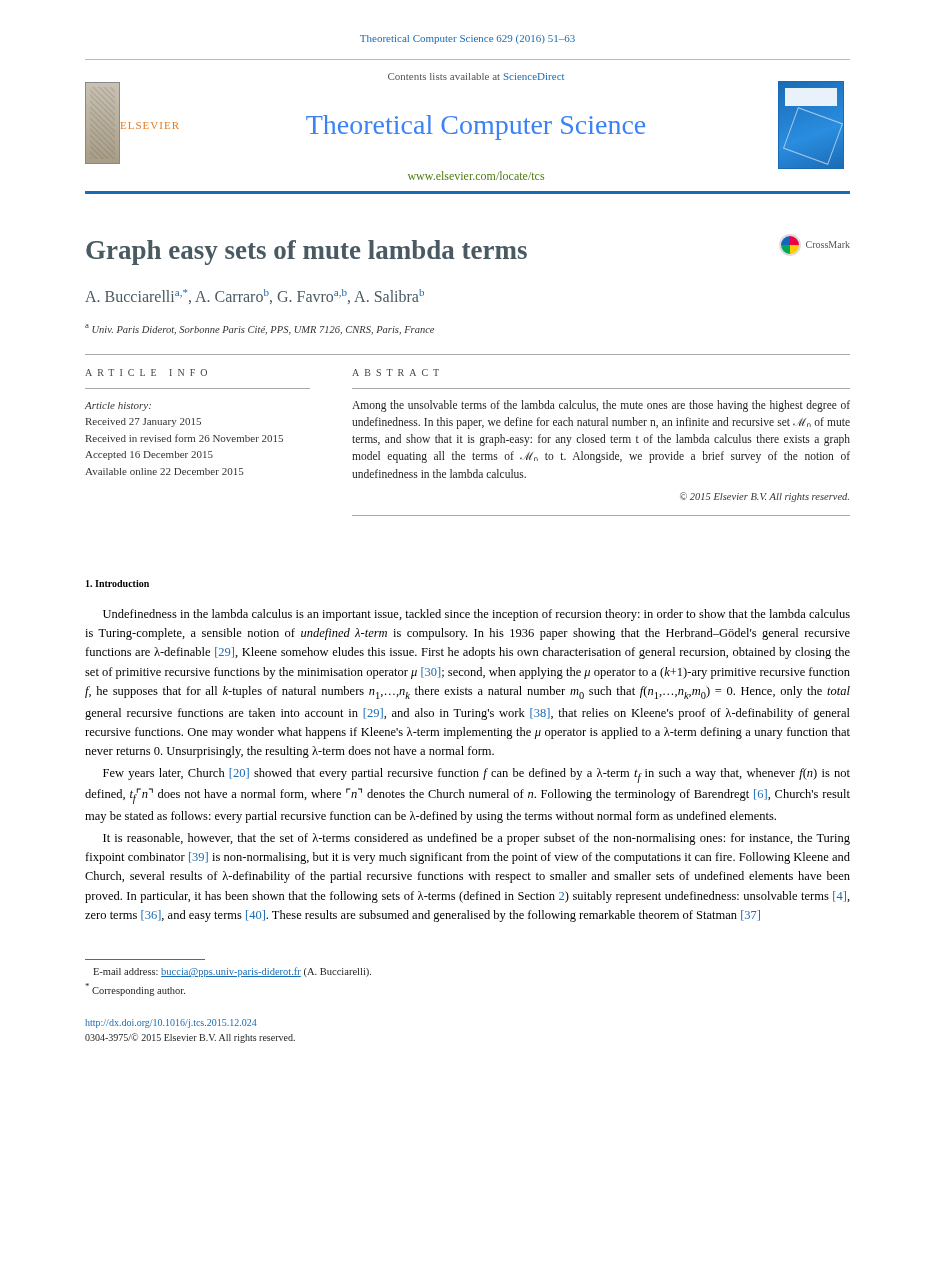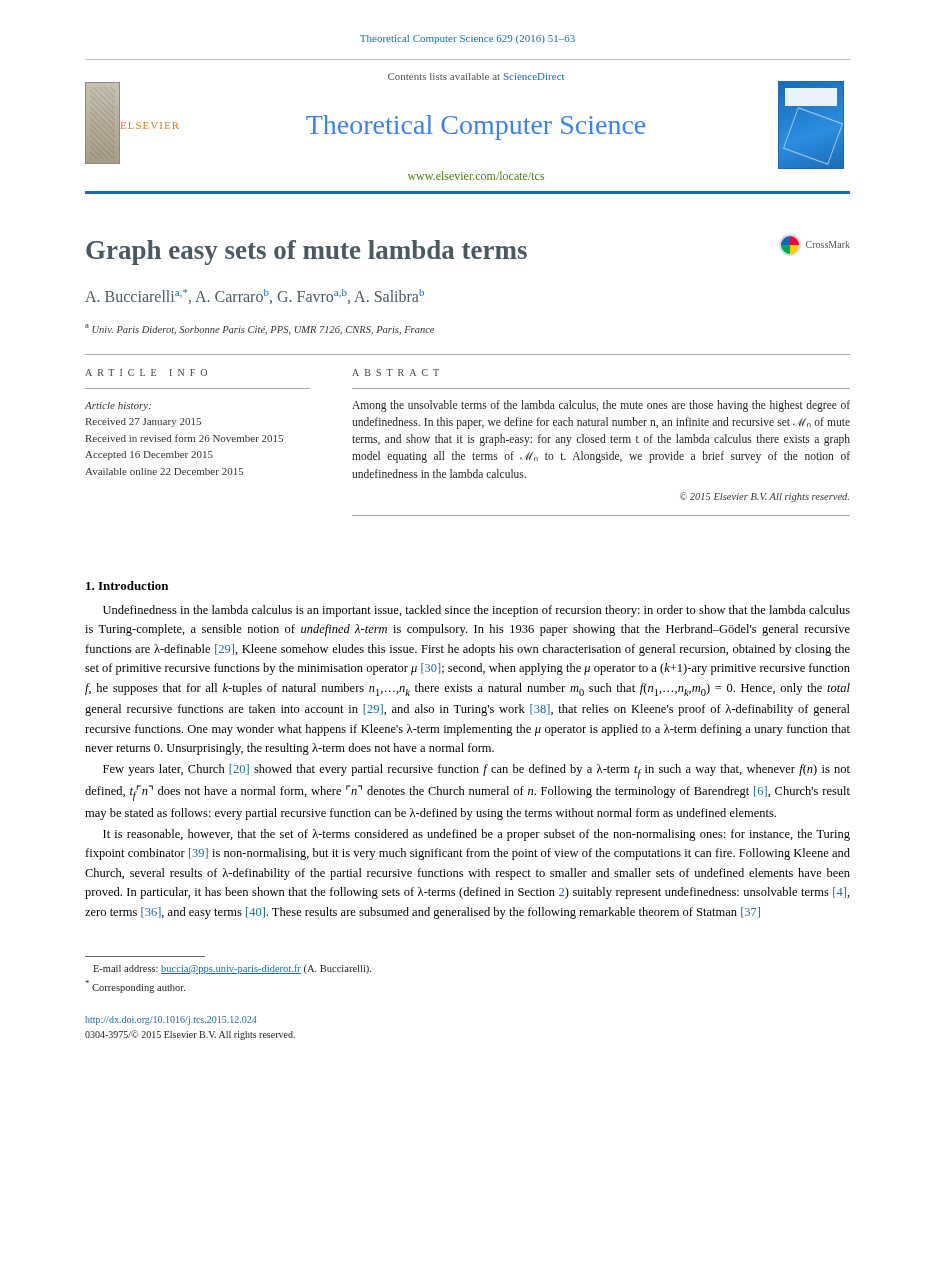--- a/index.html
+++ b/index.html
@@ -166,23 +166,23 @@
     }
     .copyright {
       font-size: 10.5px;
       color: #333;
       text-align: right;
       margin-top: 6px;
       font-style: italic;
     }
     .section-heading {
       font-weight: bold;
-      font-size: 13px;
+      font-size: 10px;
       margin-top: 60px;
-      margin-bottom: 6px;
+      margin-bottom: 14px;
     }
     .body-text p {
       text-align: justify;
       text-indent: 1.4em;
       font-size: 12.5px;
       line-height: 1.55;
       margin-bottom: 2px;
     }
     .body-text a.ref { color: #1a6bb5; text-decoration: none; }
     .body-text .it { font-style: italic; }

